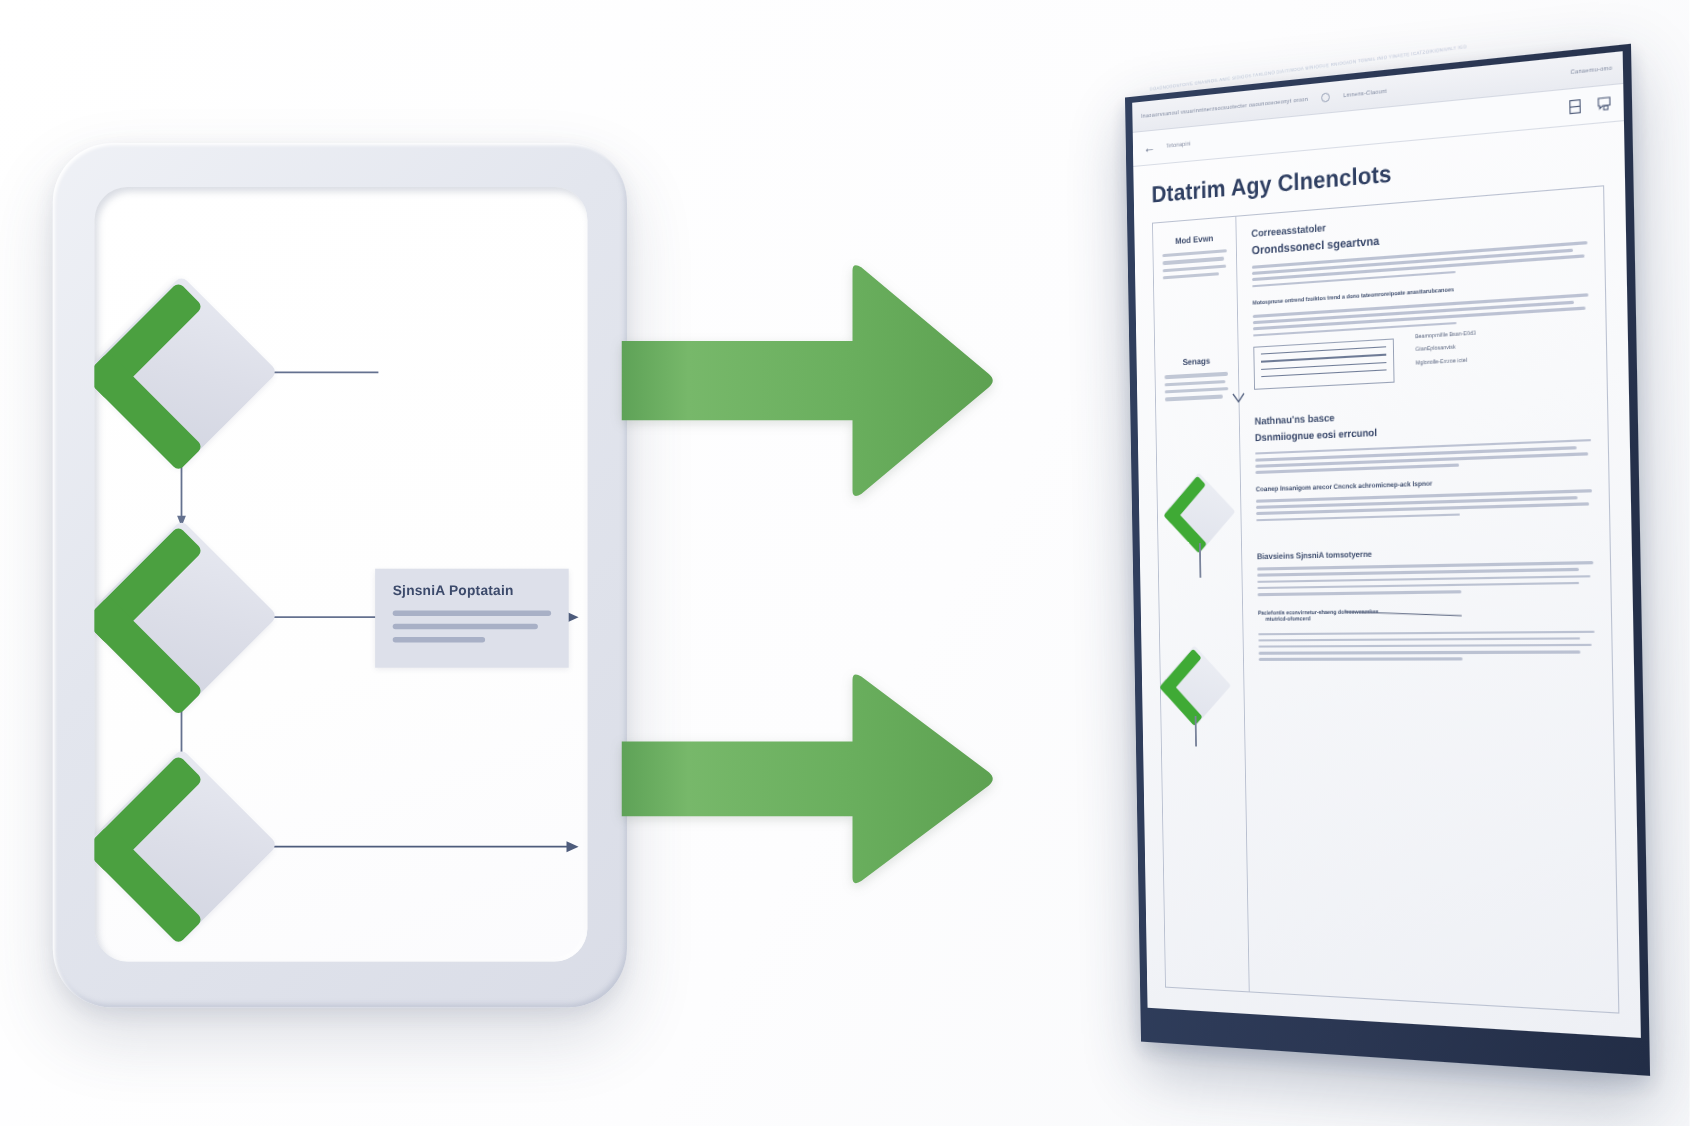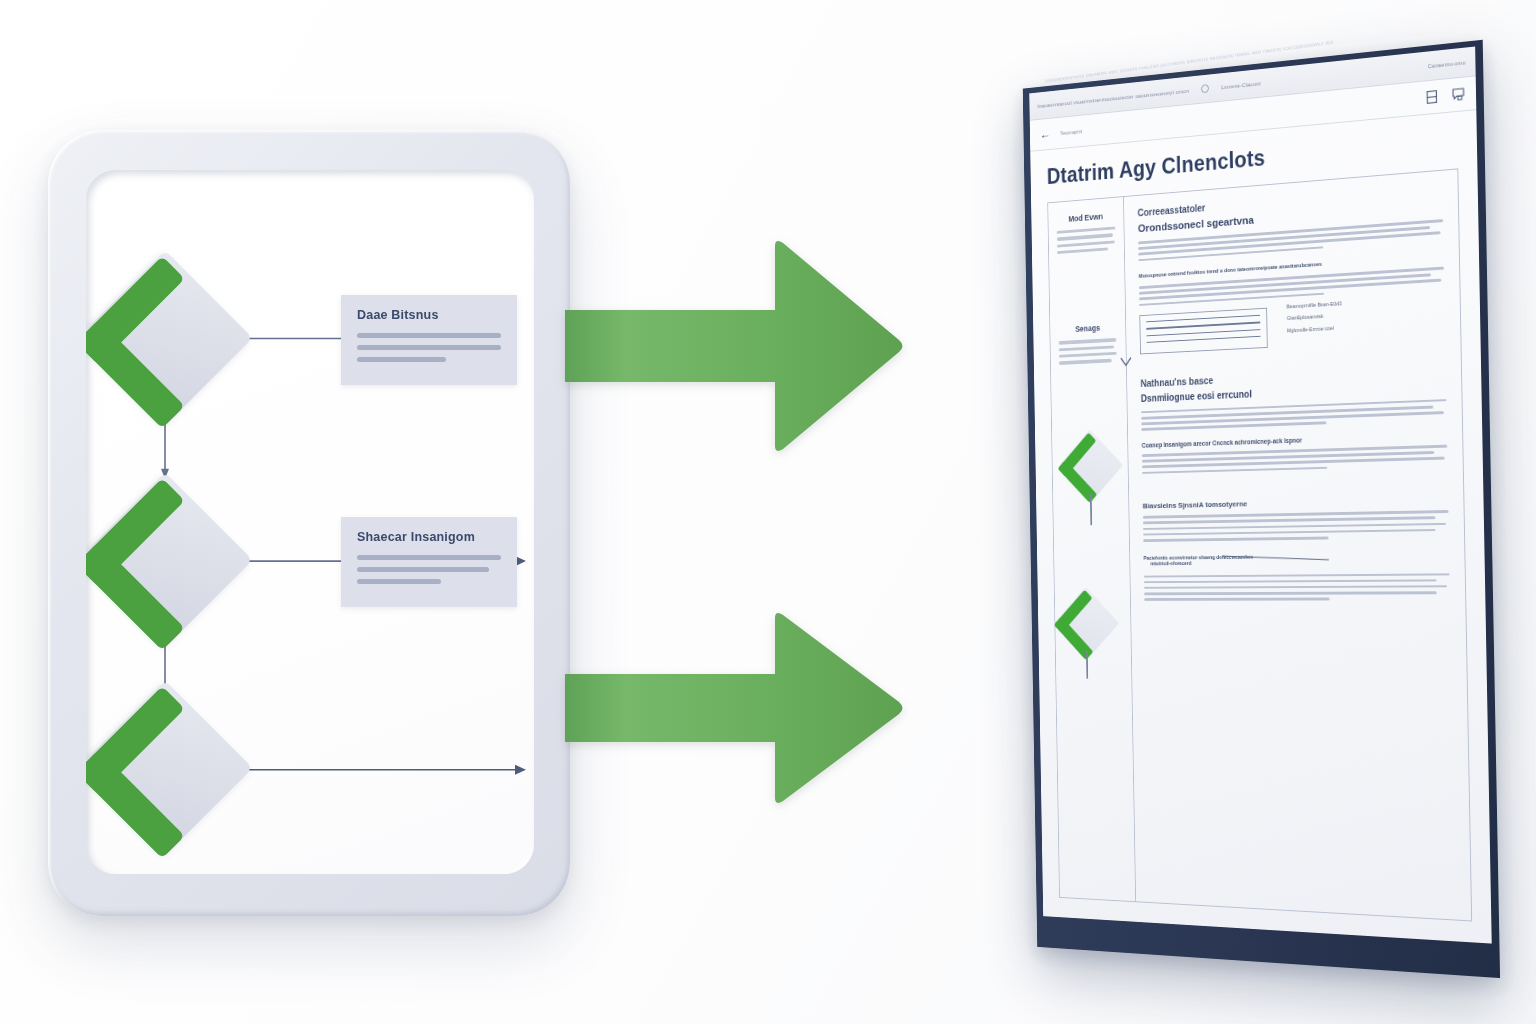--- a/index.html
+++ b/index.html
@@ -307,37 +307,31 @@
       </svg>
 
       <div class="node" style="left:17px; top:106px;">
         <div class="dia"></div>
         <div class="check">
           <i class="v1"></i>
             <i class="v2"></i>
         </div>
       </div>
 
-      <div class="card" style="left:255px; top:125px;">
-        <div class="card-title">Daae Bitsnus</div>
-        <div class="bar" style="width:100%"></div>
-        <div class="bar" style="width:100%"></div>
-        <div class="bar" style="width:62%"></div>
-      </div>
 
       <div class="node" style="left:17px; top:328px;">
         <div class="dia"></div>
         <div class="check">
           <i class="v1"></i>
             <i class="v2"></i>
         </div>
       </div>
 
       <div class="card" style="left:255px; top:347px;">
-        <div class="card-title">Shaecar Insanigom</div>
+        <div class="card-title">SjnsniA Poptatain</div>
         <div class="bar" style="width:100%"></div>
         <div class="bar" style="width:92%"></div>
         <div class="bar" style="width:58%"></div>
       </div>
 
       <div class="node" style="left:17px; top:536px;">
         <div class="dia"></div>
         <div class="check">
           <i class="v1"></i>
             <i class="v2"></i>

